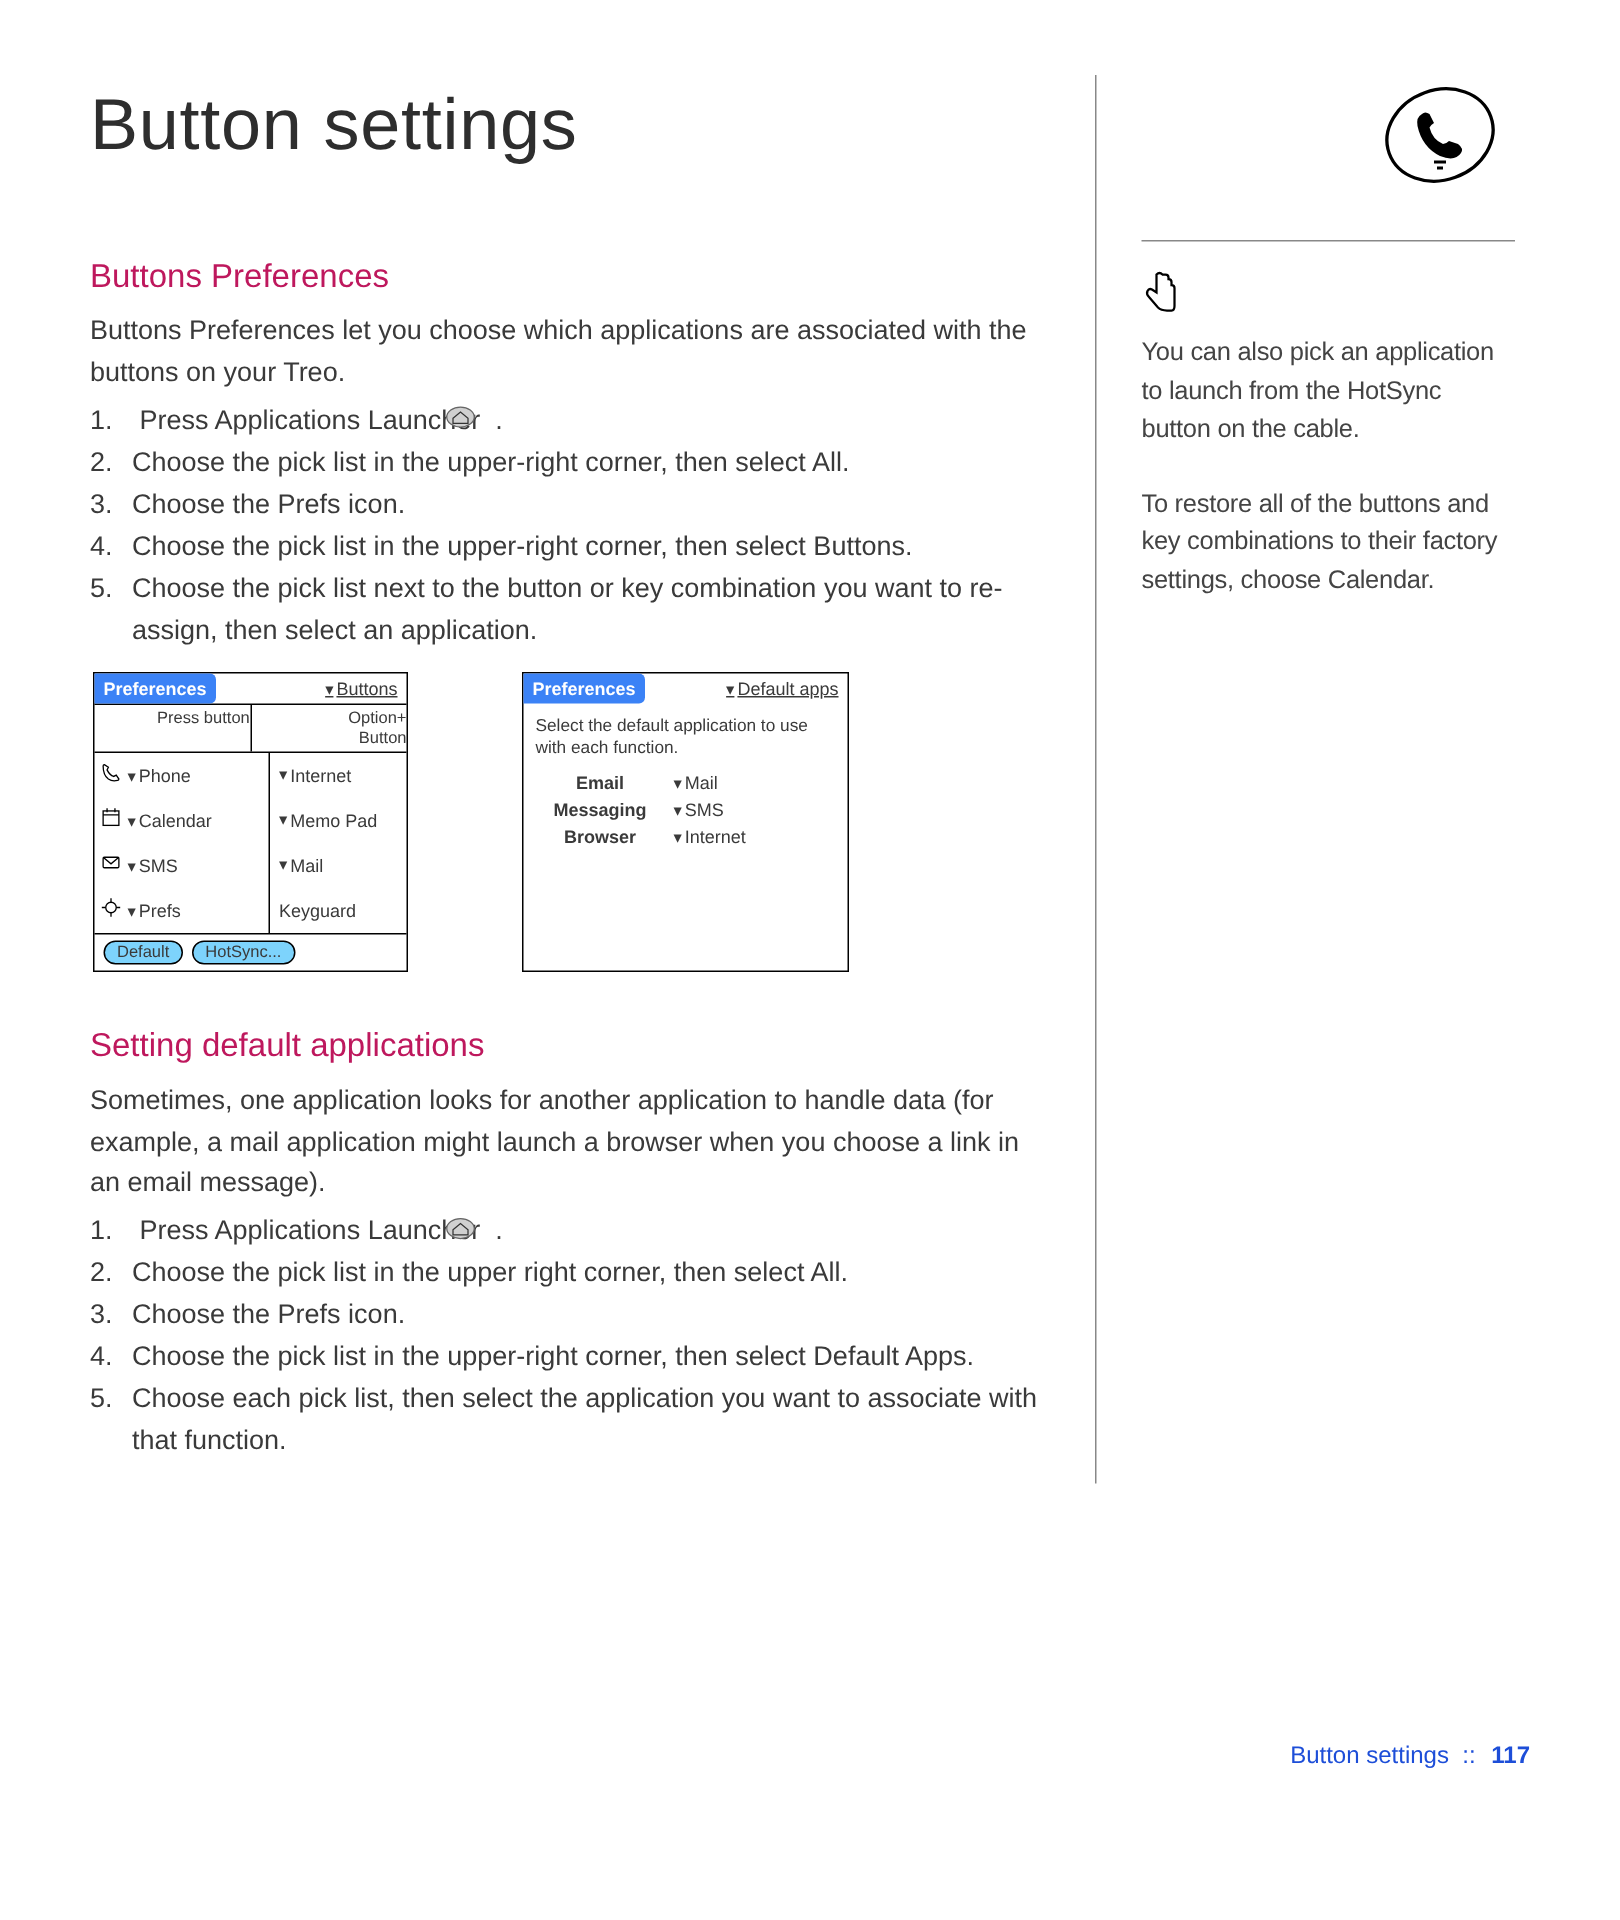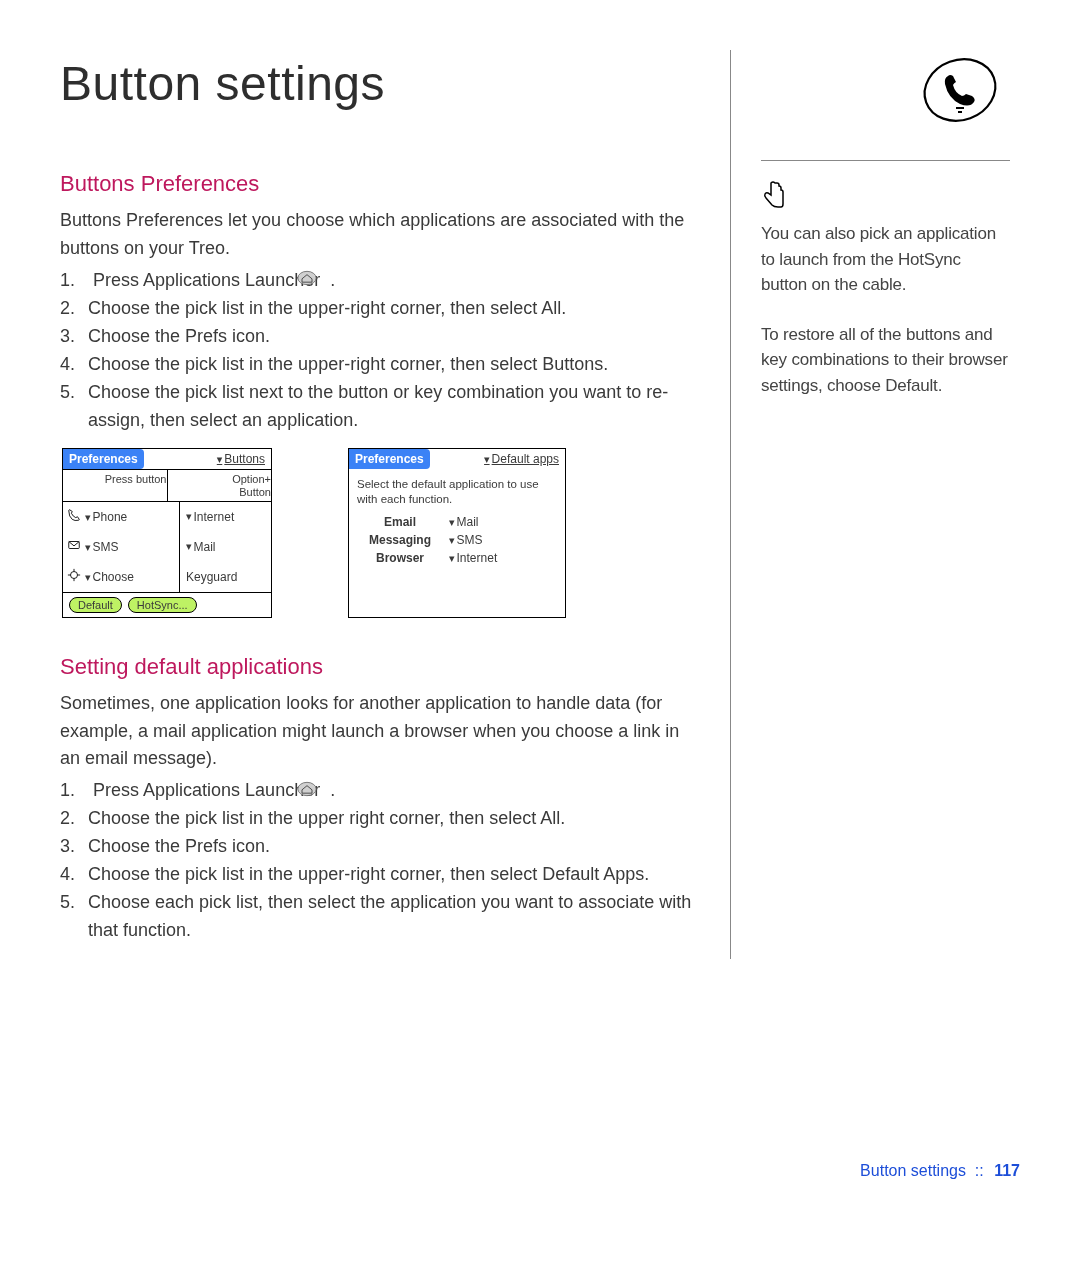--- a/index.html
+++ b/index.html
@@ -146,21 +146,21 @@
     border-top: 1px solid #000;
     padding: 4px 6px;
     display: flex;
     gap: 6px;
   }
   .palm-btn {
     border: 1px solid #000;
     border-radius: 9px;
     font-size: 11px;
     padding: 1px 8px;
-    background: #bef264;
+    background: #7dd3fc;
   }
   .ps-instruction {
     font-size: 11.5px;
     line-height: 1.3;
     padding: 8px 8px 6px 8px;
   }
   .kv-block { padding: 0 8px 40px 8px; }
   .kv-row { display: flex; align-items: center; font-size: 12px; padding: 2px 0; }
   .kv-label { width: 92px; text-align: center; font-weight: bold; padding-right: 6px; }
   .kv-val { flex: 1; }
@@ -226,38 +226,50 @@
               <svg width="14" height="14" viewBox="0 0 16 16">
                   <path d="M3 2 Q2 2 2 3 Q2 10 6 13 Q9 15 13 14 Q14 14 14 13 L12 10 L10 11 Q7 10 5 6 L6 4 Z" fill="none" stroke="#000"></path>
                 </svg>
             </div>
             <div class="cell-a triangle-down">Phone</div>
             <div class="cell-b triangle-down">Internet</div>
           </div>
           <div class="ps-row">
             <div class="iconcell">
               <svg width="14" height="14" viewBox="0 0 16 16">
+                  <rect x="2" y="3" width="12" height="11" fill="none" stroke="#000"></rect>
+                  <line x1="2" y1="6" x2="14" y2="6" stroke="#000"></line>
+                  <line x1="5" y1="1" x2="5" y2="4" stroke="#000"></line>
+                  <line x1="11" y1="1" x2="11" y2="4" stroke="#000"></line>
+                </svg>
+            </div>
+            <div class="cell-a triangle-down">Calendar</div>
+            <div class="cell-b triangle-down">Memo Pad</div>
+          </div>
+          <div class="ps-row">
+            <div class="iconcell">
+              <svg width="14" height="14" viewBox="0 0 16 16">
                   <rect x="2" y="4" width="12" height="8" rx="1" fill="none" stroke="#000"></rect>
                   <path d="M2 4 L8 9 L14 4" fill="none" stroke="#000"></path>
                 </svg>
             </div>
             <div class="cell-a triangle-down">SMS</div>
             <div class="cell-b triangle-down">Mail</div>
           </div>
           <div class="ps-row">
             <div class="iconcell">
               <svg width="14" height="14" viewBox="0 0 16 16">
                   <circle cx="8" cy="8" r="4" fill="none" stroke="#000"></circle>
                   <line x1="8" y1="1" x2="8" y2="4" stroke="#000"></line>
                   <line x1="8" y1="12" x2="8" y2="15" stroke="#000"></line>
                   <line x1="1" y1="8" x2="4" y2="8" stroke="#000"></line>
                   <line x1="12" y1="8" x2="15" y2="8" stroke="#000"></line>
                 </svg>
             </div>
-            <div class="cell-a triangle-down">Choose</div>
+            <div class="cell-a triangle-down">Prefs</div>
             <div class="cell-b">Keyguard</div>
           </div>
         </div>
         <div class="ps-footer">
           <div class="palm-btn">Default</div>
           <div class="palm-btn">HotSync...</div>
         </div>
       </div>
 
       <div class="palm-screen right">
@@ -311,21 +323,21 @@
         <line x1="38" y1="62" x2="42" y2="62" stroke="#000" stroke-width="2"></line>
       </svg>
     </div>
     <hr class="sidebar-rule">
     <div class="tip-icon-wrap">
       <svg width="26" height="30" viewBox="0 0 26 30">
         <path d="M10 4 L10 16 L7 14 Q5 13 4 15 Q3 17 5 19 L11 26 Q13 28 17 28 L20 28 Q22 28 22 25 L22 13 Q22 11 20 11 L20 9 Q20 7 18 7 L18 6 Q18 4 16 4 L14 4 Q12 2 10 4 Z" fill="none" stroke="#000" stroke-width="1.5"></path>
       </svg>
     </div>
     <p class="sidebar-text">You can also pick an application to launch from the HotSync button on the cable.</p>
-    <p class="sidebar-text">To restore all of the buttons and key combinations to their browser settings, choose Default.</p>
+    <p class="sidebar-text">To restore all of the buttons and key combinations to their factory settings, choose Calendar.</p>
   </div>
 </div>
 
 <div class="footer">
   <span>Button settings</span>
   &nbsp;<span>::</span>
   <span class="pg">117</span>
 </div>
 
 </body></html>

